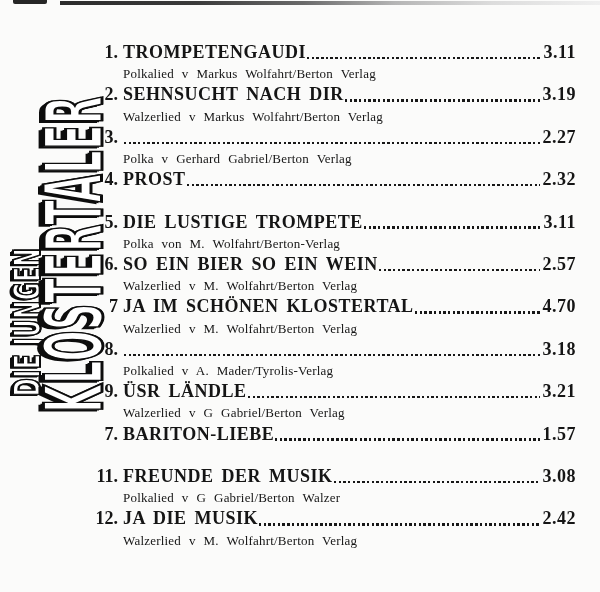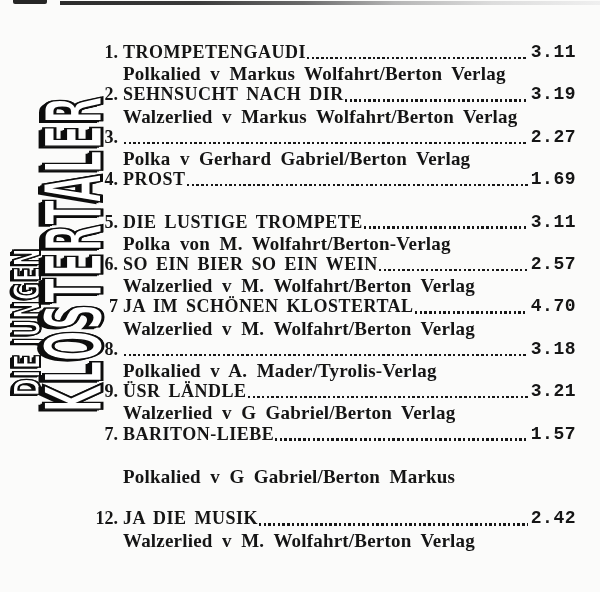--- a/index.html
+++ b/index.html
@@ -100,30 +100,28 @@
   .t-dots {
     flex: 1 1 auto;
     height: 2.4px;
     margin: 0 3px 4px 1px;
     background: repeating-linear-gradient(90deg,
       #171717 0, #171717 2.4px, transparent 2.4px, transparent 4.7px);
   }
   .t-time {
     flex: none;
     letter-spacing: 0.5px;
-    font-family: Liberation Mono, monospace;
   }
   .t-credit {
     line-height: 21.2px;
-    font-size: 19px;
+    font-size: 13px;
     padding-left: 31px;
     word-spacing: 4.5px;
     letter-spacing: 0.2px;
     white-space: nowrap;
-    font-weight: bold;
   }
 </style>
 </head>
 <body>
 
 <div class="top-strip-a"></div>
 <div class="top-strip-b"></div>
 
 <div class="band-small">DIE JUNGEN</div>
 <div class="band-big">KLOSTERTALER</div>
@@ -156,21 +154,21 @@
       <span class="t-time">2.27</span>
     </div>
     <div class="t-credit">Polka v Gerhard Gabriel/Berton Verlag</div>
   </div>
 
   <div class="track">
     <div class="t-line">
       <span class="t-num">4.</span>
       <span class="t-title">PROST</span>
       <span class="t-dots"></span>
-      <span class="t-time">1.69</span>
+      <span class="t-time">2.32</span>
     </div>
   </div>
 
   <div class="track">
     <div class="t-line">
       <span class="t-num">5.</span>
       <span class="t-title">DIE LUSTIGE TROMPETE</span>
       <span class="t-dots"></span>
       <span class="t-time">3.11</span>
     </div>
@@ -219,21 +217,27 @@
   <div class="track">
     <div class="t-line">
       <span class="t-num">7.</span>
       <span class="t-title">BARITON-LIEBE</span>
       <span class="t-dots"></span>
       <span class="t-time">1.57</span>
     </div>
   </div>
 
   <div class="track">
-    <div class="t-credit">Polkalied v G Gabriel/Berton Markus</div>
+    <div class="t-line">
+      <span class="t-num">11.</span>
+      <span class="t-title">FREUNDE DER MUSIK</span>
+      <span class="t-dots"></span>
+      <span class="t-time">3.08</span>
+    </div>
+    <div class="t-credit">Polkalied v G Gabriel/Berton Walzer</div>
   </div>
 
   <div class="track">
     <div class="t-line">
       <span class="t-num">12.</span>
       <span class="t-title">JA DIE MUSIK</span>
       <span class="t-dots"></span>
       <span class="t-time">2.42</span>
     </div>
     <div class="t-credit">Walzerlied v M. Wolfahrt/Berton Verlag</div>

